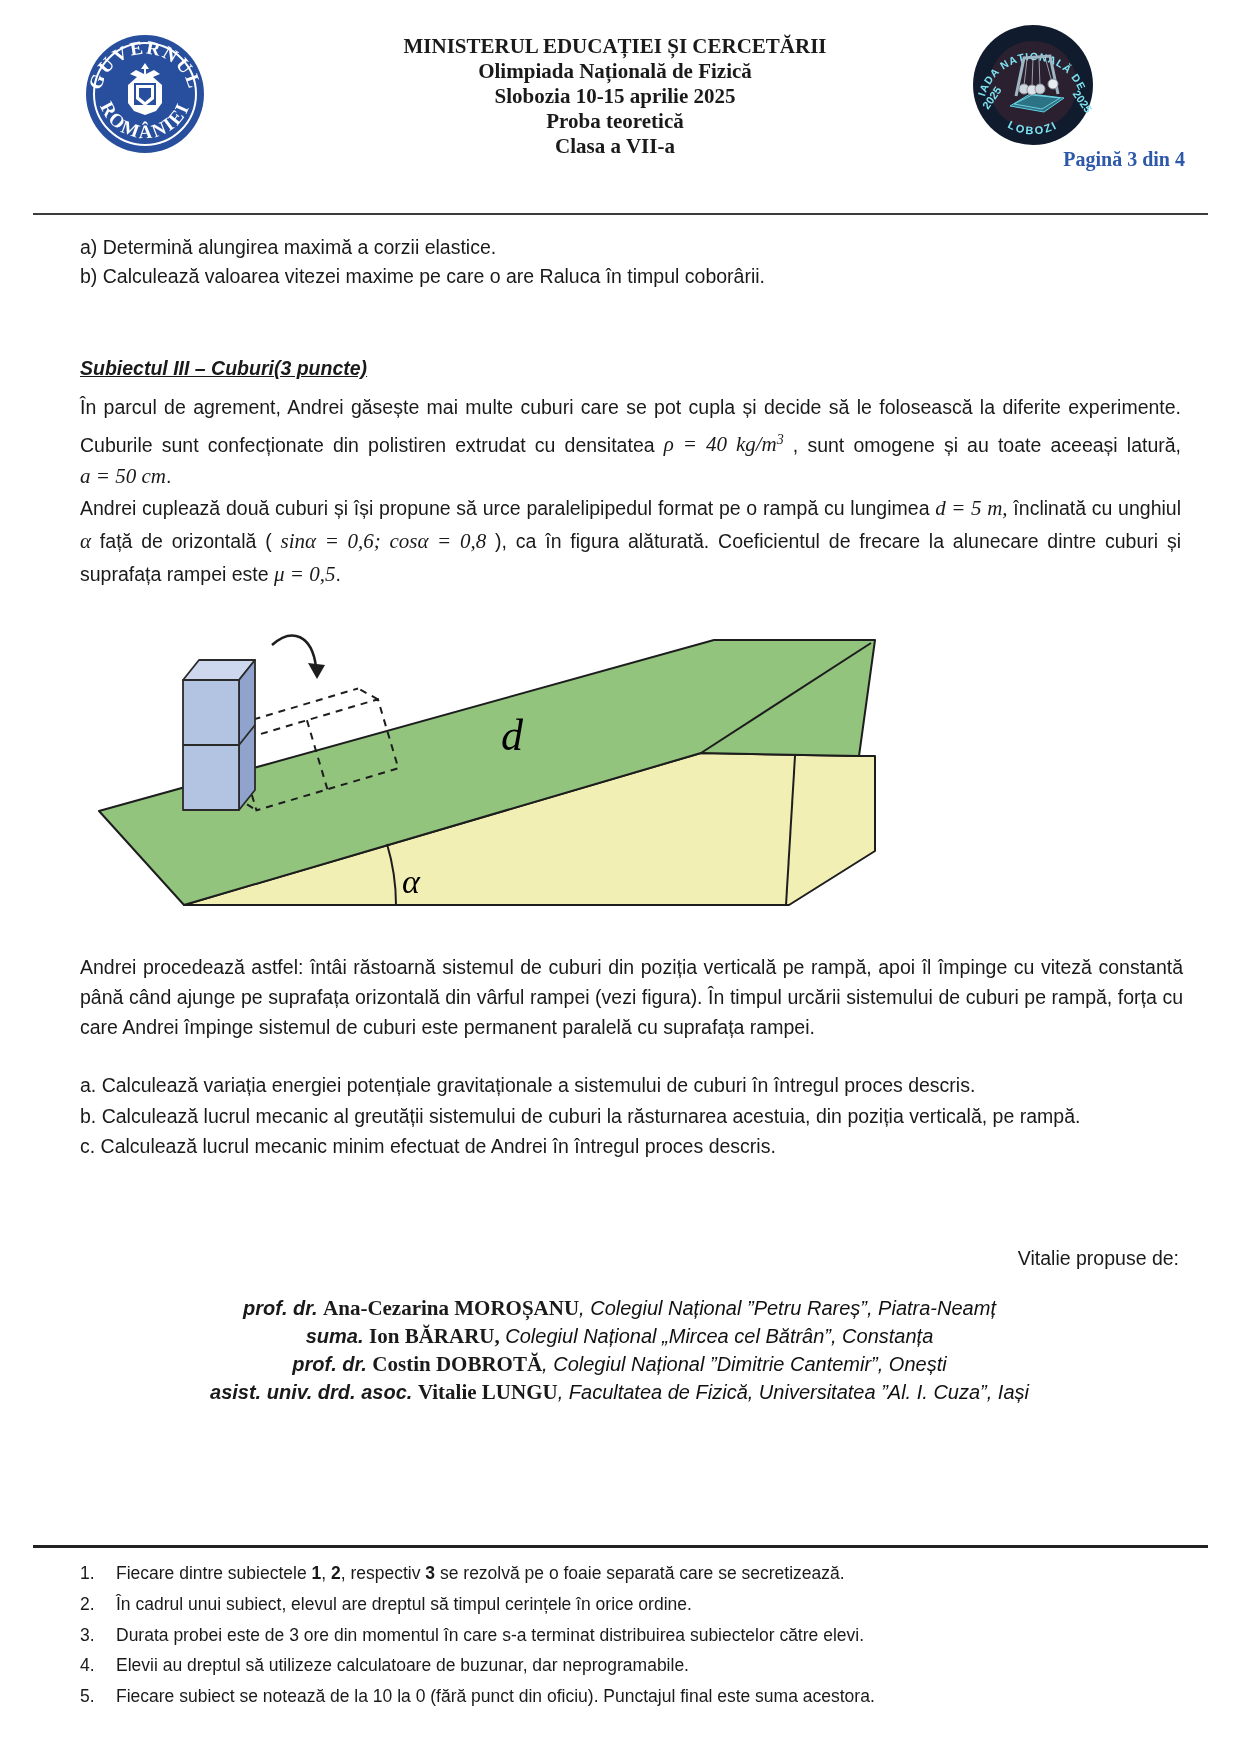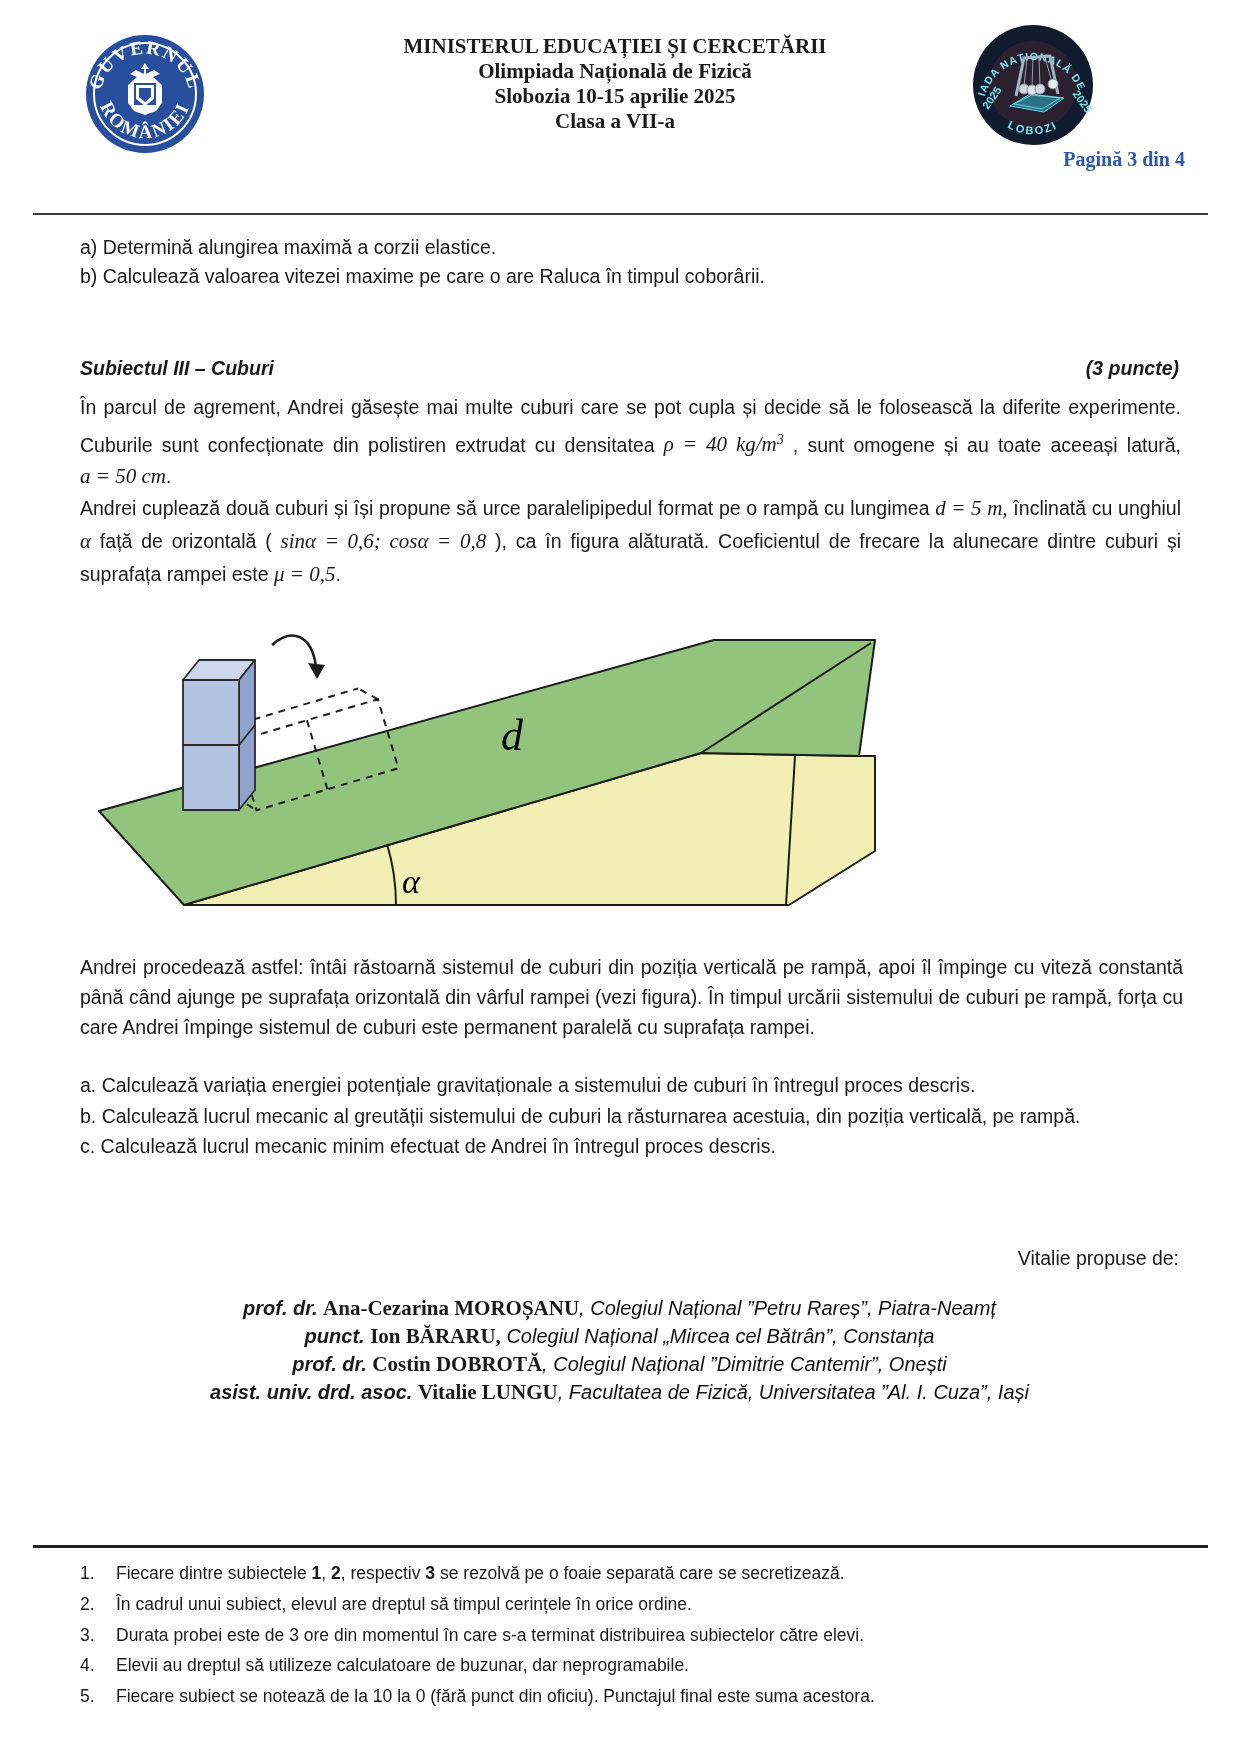--- a/index.html
+++ b/index.html
@@ -10,22 +10,22 @@
   .gov-logo{position:absolute;top:33px;left:84px;width:122px;height:122px;}
   .title-block{position:absolute;top:34px;left:290px;width:650px;text-align:center;
                font-family:"Liberation Serif",serif;font-weight:bold;font-size:21px;line-height:25px;}
   .oly-logo{position:absolute;top:24px;left:972px;width:122px;height:122px;}
   .page-indicator{position:absolute;top:148px;right:56px;
                   font-family:"Liberation Serif",serif;font-weight:bold;font-size:20px;color:#2d59a8;}
   .header-rule{position:absolute;top:213px;left:33px;right:33px;border-top:2.5px solid #3c3c3c;}
 
   
   .intro{position:absolute;top:233px;left:80px;right:60px;font-size:19.5px;line-height:29px;}
-  .subject-row{position:absolute;top:357px;left:80px;right:62px;display:flex;justify-content:space-between;
-               font-weight:bold;font-style:italic;font-size:19.5px;}
+  .subject-row{position:absolute;top:357px;left:80px;right:62px;display:flex;
+               font-weight:bold;font-style:italic;font-size:19.5px;text-decoration:underline;}
   .paras{position:absolute;top:392px;left:80px;right:60px;font-size:19.5px;text-align:justify;}
   .paras p{margin:0;line-height:31.5px;}
   .paras p.p2{line-height:33px;}
   .math{font-family:"Liberation Serif",serif;font-style:italic;font-size:21px;white-space:nowrap;margin-top:48px;}
   sup.math{font-size:14px;}
 
   .after-fig{position:absolute;top:952px;left:80px;right:58px;font-size:19.5px;line-height:30px;text-align:justify;}
   .tasks{position:absolute;top:1070px;left:80px;right:58px;font-size:19.5px;line-height:30.5px;}
 
   .proposed-by{position:absolute;top:1247px;right:62px;font-size:19.5px;}
@@ -67,20 +67,21 @@
       <rect x="50" y="50" width="22" height="22" fill="#274f9e"></rect>
       <path d="M52 52 h18 v14 l-9 7 -9 -7 z" fill="#ffffff"></path>
       <path d="M55 55 h12 v9 l-6 5 -6 -5 z" fill="#274f9e"></path>
     </g>
   </svg>
 
   <div class="title-block">
     <div>MINISTERUL EDUCAȚIEI ȘI CERCETĂRII</div>
     <div>Olimpiada Națională de Fizică</div>
     <div>Slobozia 10-15 aprilie 2025</div>
+    <div>Proba teoretică</div>
     <div>Clasa a VII-a</div>
   </div>
 
   <svg class="oly-logo" viewBox="0 0 122 122">
     <defs>
       <path id="olyTop" d="M 13,72 A 50,50 0 0 1 109,72"></path>
       <path id="olyBot" d="M 35,103 A 50,50 0 0 0 87,103"></path>
     </defs>
     <circle cx="61" cy="61" r="60" fill="#101b2d"></circle>
     <circle cx="61" cy="61" r="44" fill="#2a2030"></circle>
@@ -171,21 +172,21 @@
     <div>b. Calculează lucrul mecanic al greutății sistemului de cuburi la răsturnarea acestuia, din poziția verticală, pe rampă.</div>
     <div>c. Calculează lucrul mecanic minim efectuat de Andrei în întregul proces descris.</div>
   </div>
 
   <div class="proposed-by">Vitalie propuse de:</div>
   <div class="proposers">
     <div>
       <span class="prefix">prof. dr. </span><span class="pname">Ana-Cezarina MOROȘANU</span><span class="rest">, Colegiul Național ”Petru Rareș”, Piatra-Neamț</span>
     </div>
     <div>
-      <span class="prefix">punct. </span><span class="pname">Ion BĂRARU,</span><span class="rest">  Colegiul Național „Mircea cel Bătrân”, Constanța</span>
+      <span class="prefix">suma. </span><span class="pname">Ion BĂRARU,</span><span class="rest">  Colegiul Național „Mircea cel Bătrân”, Constanța</span>
     </div>
     <div>
       <span class="prefix">prof. dr. </span><span class="pname">Costin DOBROTĂ</span><span class="rest">, Colegiul Național ”Dimitrie Cantemir”, Onești</span>
     </div>
     <div>
       <span class="prefix">asist. univ. drd. asoc. </span><span class="pname">Vitalie LUNGU</span><span class="rest">, Facultatea de Fizică, Universitatea ”Al. I. Cuza”, Iași</span>
     </div>
   </div>
 
   <div class="footer-rule"></div>

